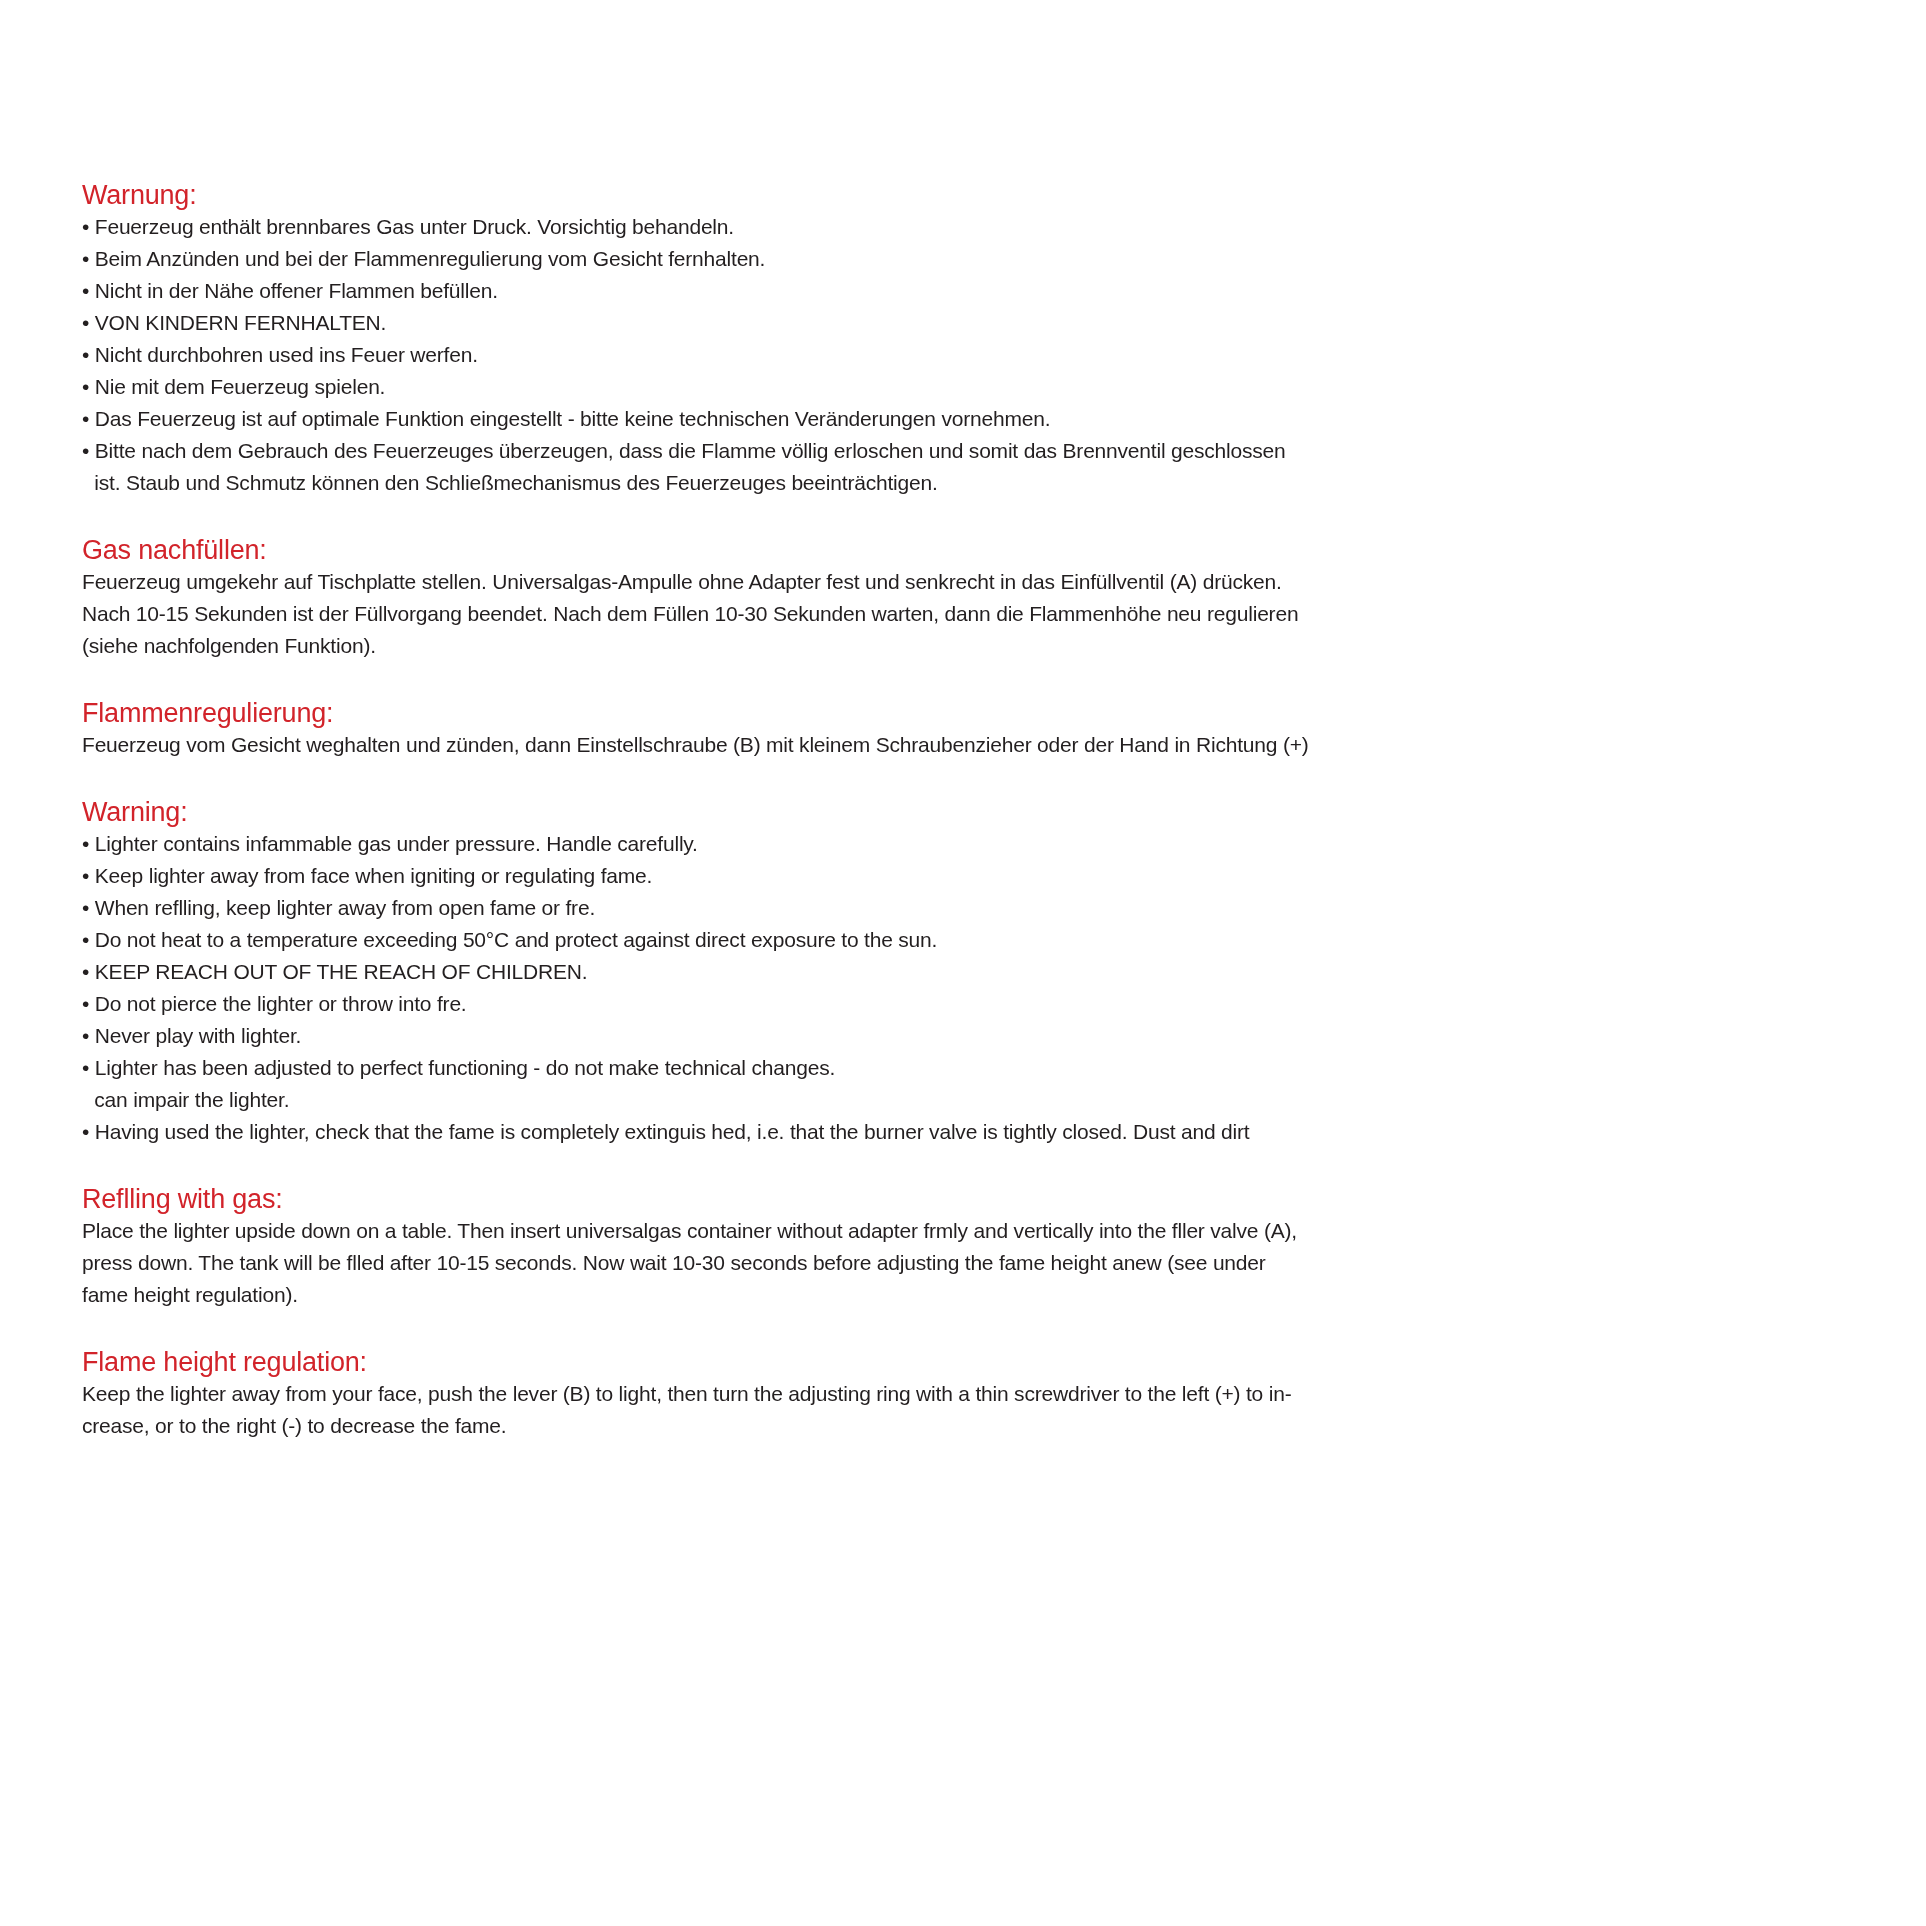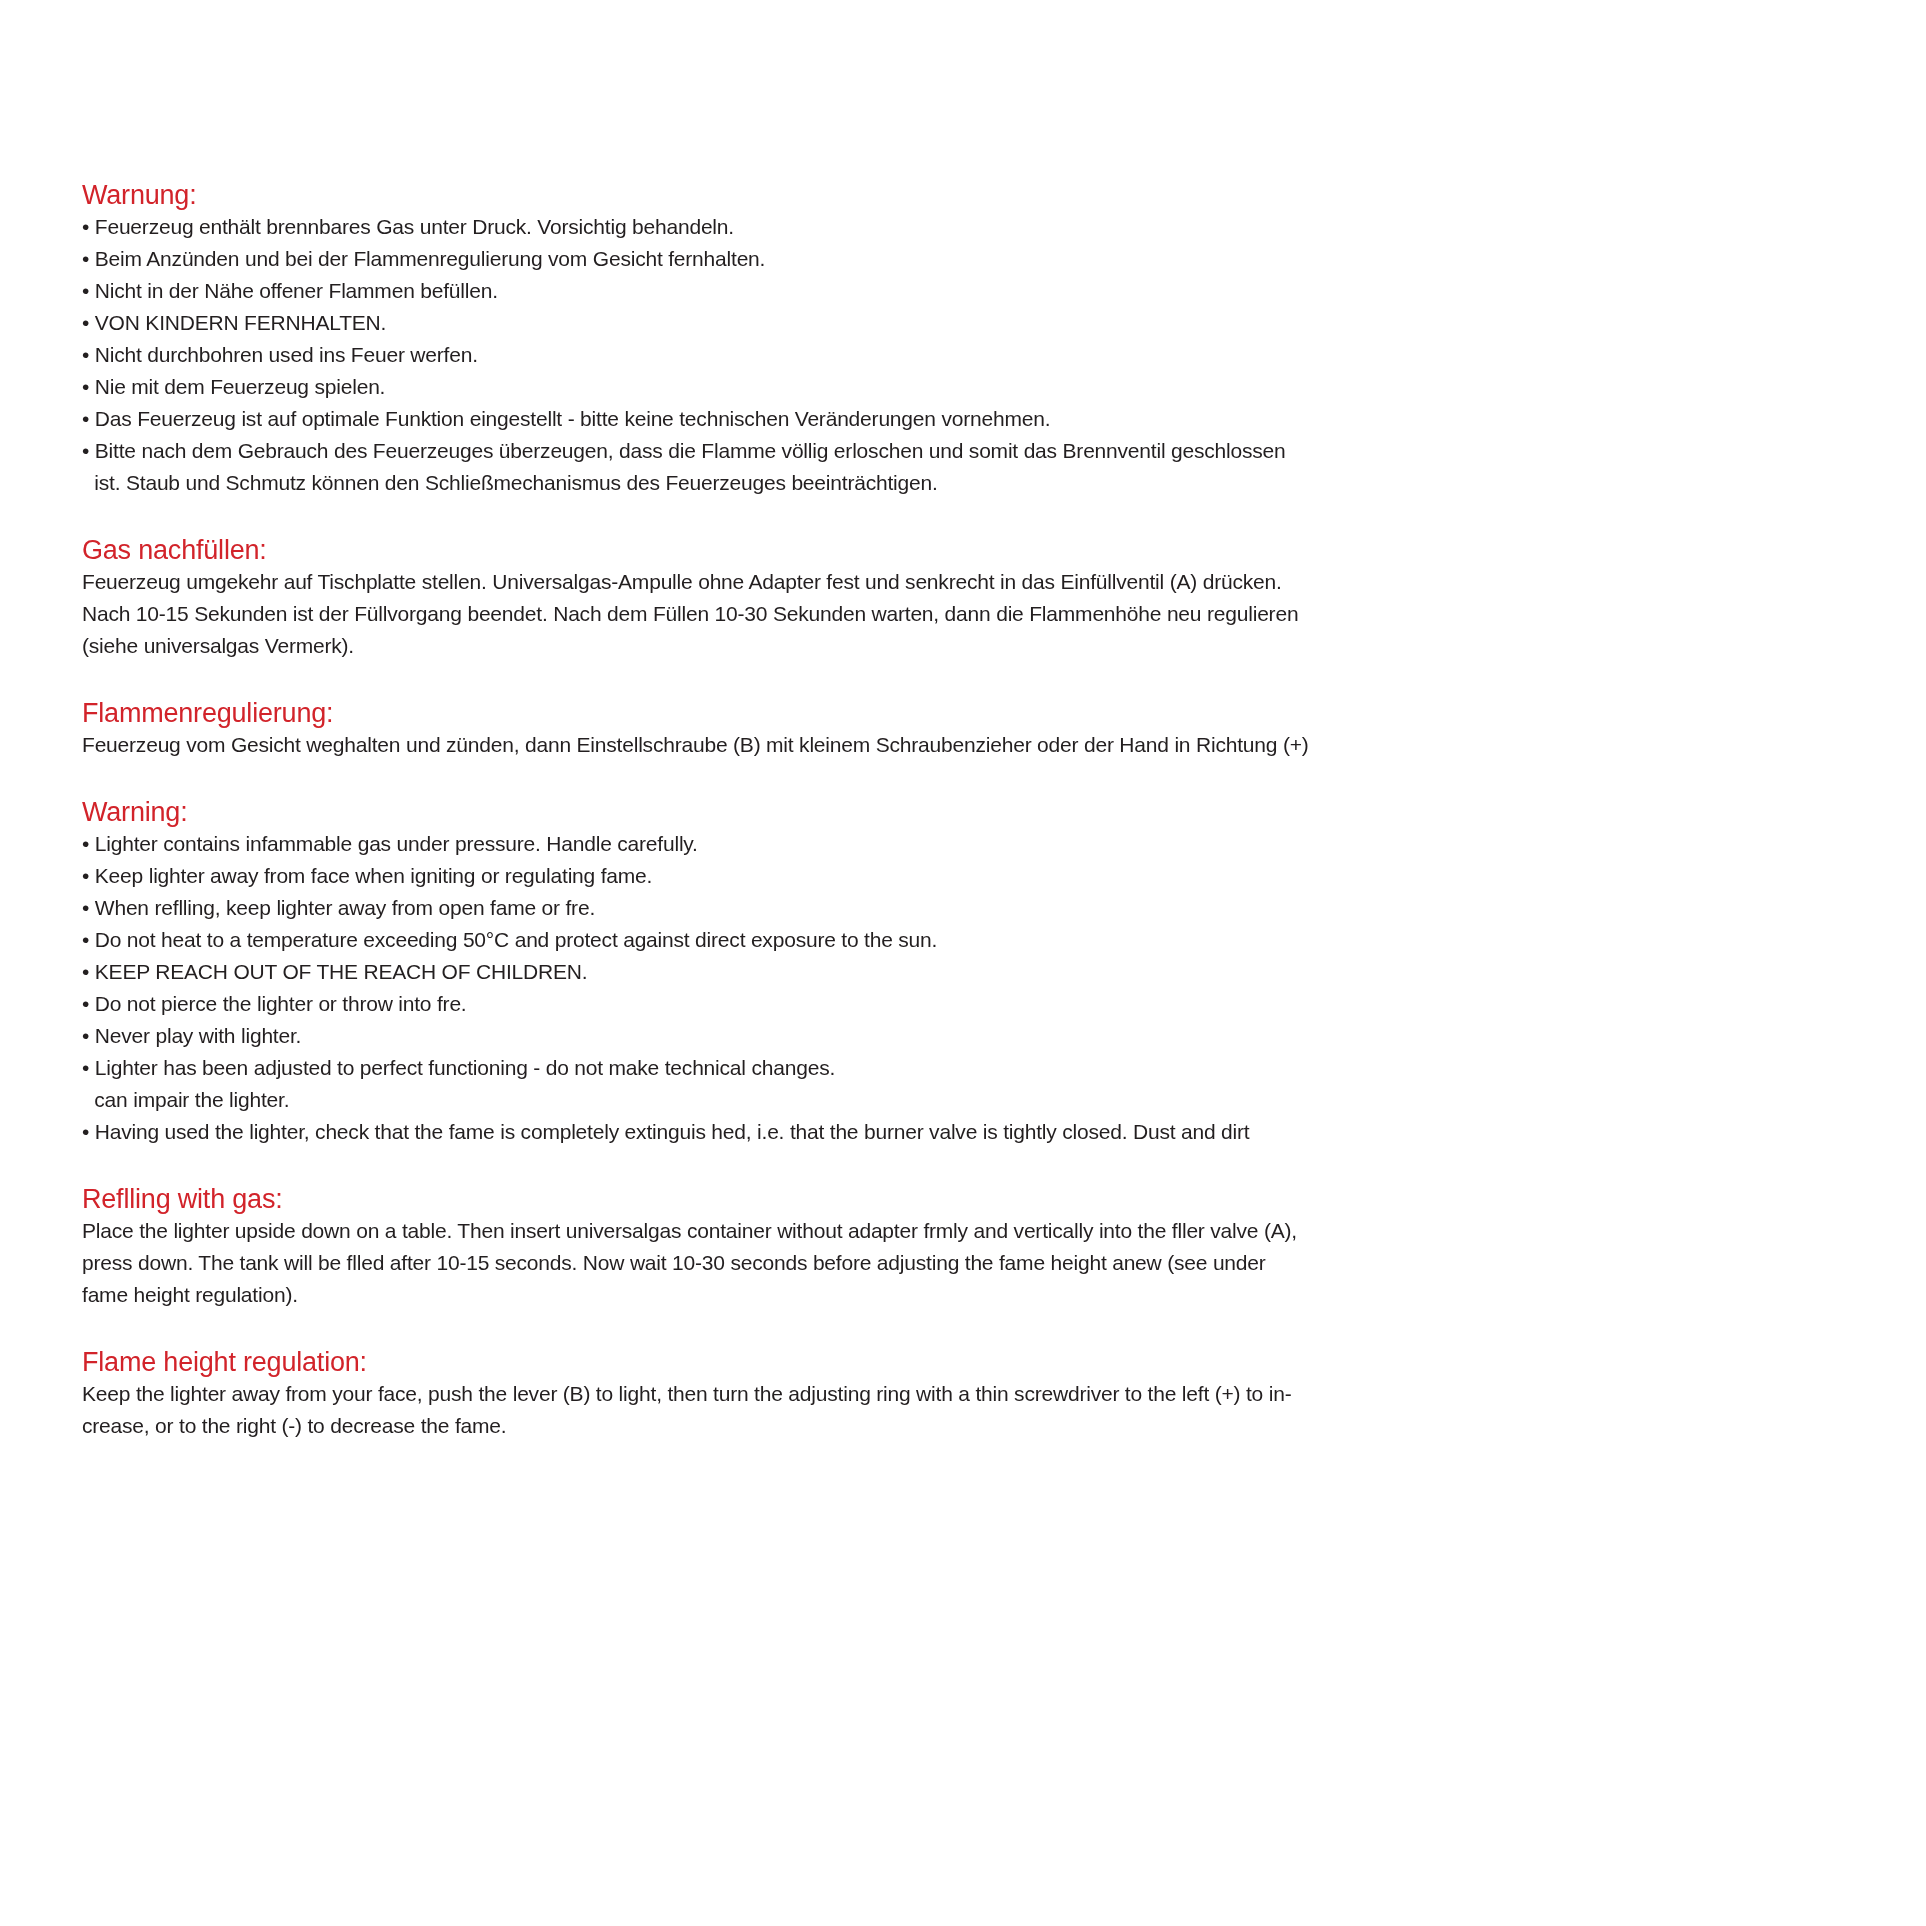--- a/index.html
+++ b/index.html
@@ -51,21 +51,21 @@
       <div class="line">• Nie mit dem Feuerzeug spielen.</div>
       <div class="line">• Das Feuerzeug ist auf optimale Funktion eingestellt - bitte keine technischen Veränderungen vornehmen.</div>
       <div class="line">• Bitte nach dem Gebrauch des Feuerzeuges überzeugen, dass die Flamme völlig erloschen und somit das Brennventil geschlossen</div>
       <div class="line cont">ist. Staub und Schmutz können den Schließmechanismus des Feuerzeuges beeinträchtigen.</div>
     </div>
 
     <div class="section">
       <div class="heading">Gas nachfüllen:</div>
       <div class="line">Feuerzeug umgekehr auf Tischplatte stellen. Universalgas-Ampulle ohne Adapter fest und senkrecht in das Einfüllventil (A) drücken.</div>
       <div class="line">Nach 10-15 Sekunden ist der Füllvorgang beendet. Nach dem Füllen 10-30 Sekunden warten, dann die Flammenhöhe neu regulieren</div>
-      <div class="line">(siehe universalgas Vermerk).</div>
+      <div class="line">(siehe nachfolgenden Funktion).</div>
     </div>
 
     <div class="section">
       <div class="heading">Flammenregulierung:</div>
       <div class="line">Feuerzeug vom Gesicht weghalten und zünden, dann Einstellschraube (B) mit kleinem Schraubenzieher oder der Hand in Richtung (+)</div>
     </div>
 
     <div class="section">
       <div class="heading">Warning:</div>
       <div class="line">• Lighter contains infammable gas under pressure. Handle carefully.</div>

